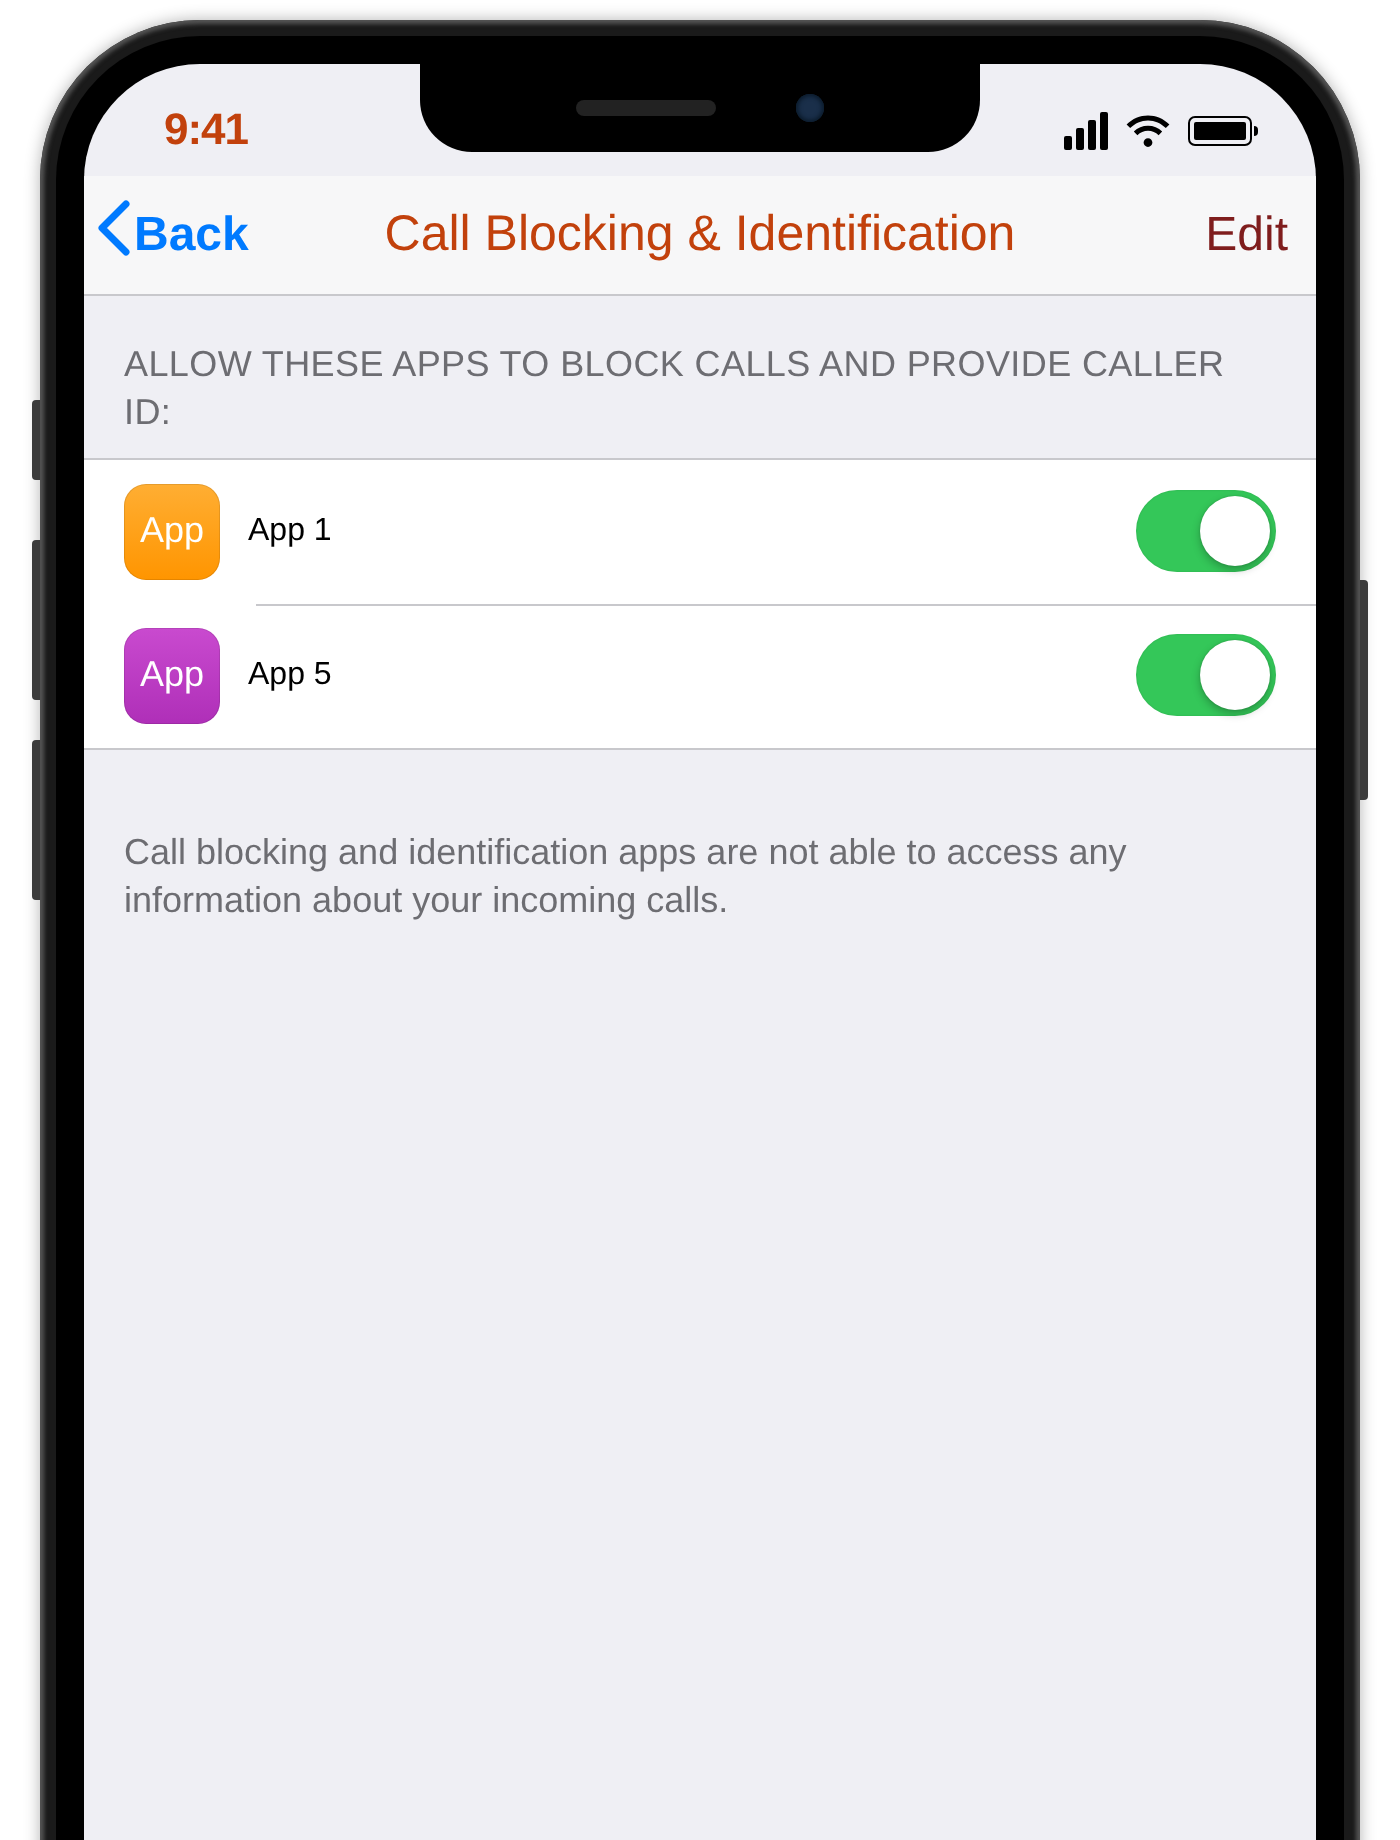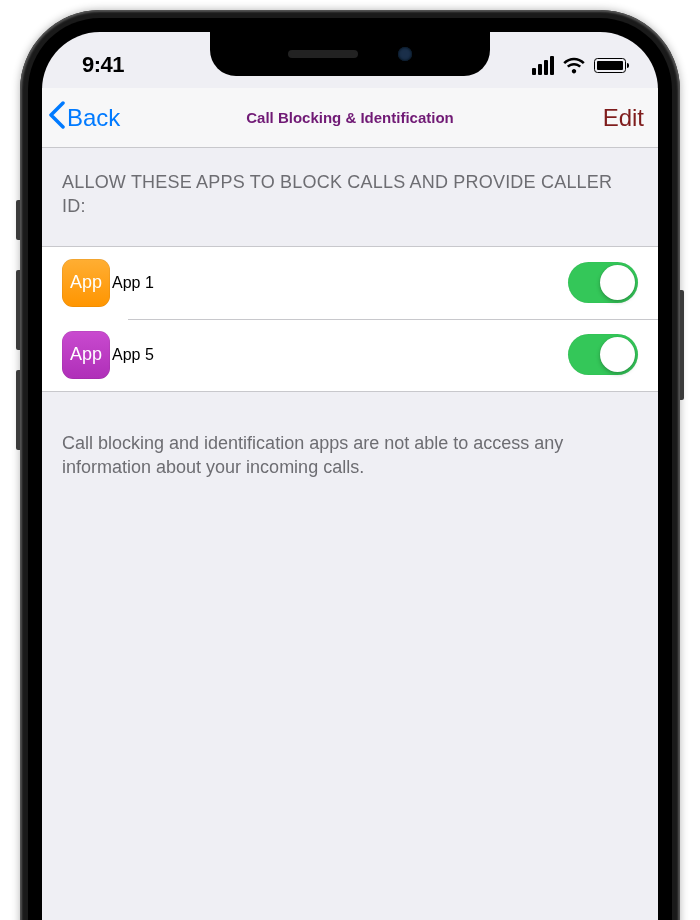--- a/index.html
+++ b/index.html
@@ -94,21 +94,21 @@
       box-shadow: inset 0 0 2px 1px #0a1a2a;
     }
     .status-bar {
       height: 56px;
       display: flex;
       justify-content: space-between;
       align-items: center;
       padding: 10px 32px 0 40px;
       font-size: 22px;
       font-weight: 600;
-      color: #000000;
+      color: #c2410c;
     }
     .status-left { letter-spacing: -0.5px; }
     .status-right { display: flex; gap: 8px; align-items: center; }
     .signal-bars { display: flex; align-items: flex-end; gap: 2px; }
     .signal-bars span { width: 4px; background: #000; border-radius: 1px; }
     .signal-bars span:nth-child(1){ height: 7px; }
     .signal-bars span:nth-child(2){ height: 11px; }
     .signal-bars span:nth-child(3){ height: 15px; }
     .signal-bars span:nth-child(4){ height: 19px; }
     .wifi-icon svg { display: block; }
@@ -139,55 +139,56 @@
       padding: 0 14px 0 6px;
       position: relative;
     }
     .nav-back {
       display: flex;
       align-items: center;
       color: #007aff;
       font-size: 24px;
       gap: 2px;
       min-width: 90px;
+      font-weight: bold;
     }
     .chevron-left { display:inline-block; }
     .nav-title {
       position: absolute;
       left: 50%;
       transform: translateX(-50%);
-      font-size: 15px;
-      font-weight: 700;
-      color: #701a75;
+      font-size: 25px;
+      font-weight: 400;
+      color: #c2410c;
       white-space: nowrap;
     }
     .nav-edit {
       color: #7f1d1d;
       font-size: 24px;
       min-width: 60px;
       text-align: right;
     }
 
     .section-header {
-      padding: 22px 20px 27px 20px;
+      padding: 22px 20px 10px 20px;
       font-size: 18px;
       color: #6d6d72;
       letter-spacing: 0.2px;
       line-height: 1.35;
     }
     .list {
       background: #fff;
       border-top: 1px solid #c8c8cc;
       border-bottom: 1px solid #c8c8cc;
     }
     .list-row {
       display: flex;
       align-items: center;
       padding: 12px 20px;
-      gap: 2px;
+      gap: 14px;
       position: relative;
     }
     .list-row + .list-row::before {
       content:'';
       position: absolute;
       top: 0; left: 86px; right: 0;
       height: 1px;
       background: #c8c8cc;
     }
     .app-icon {

